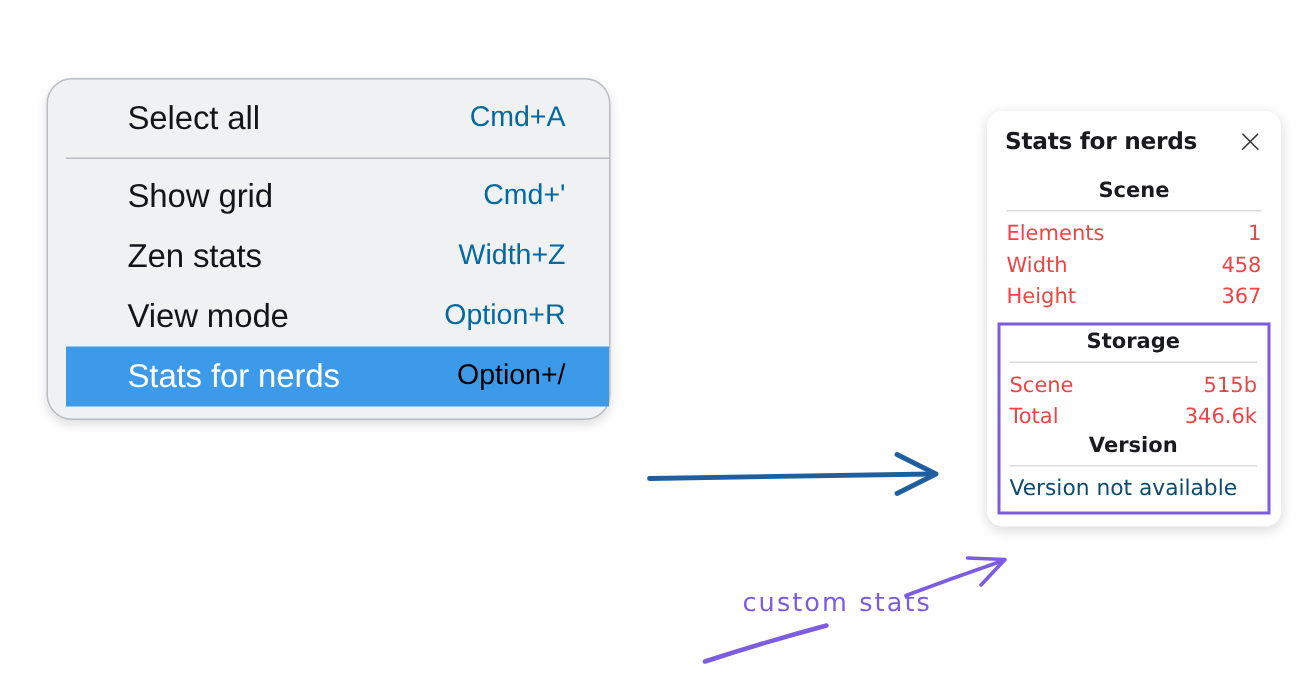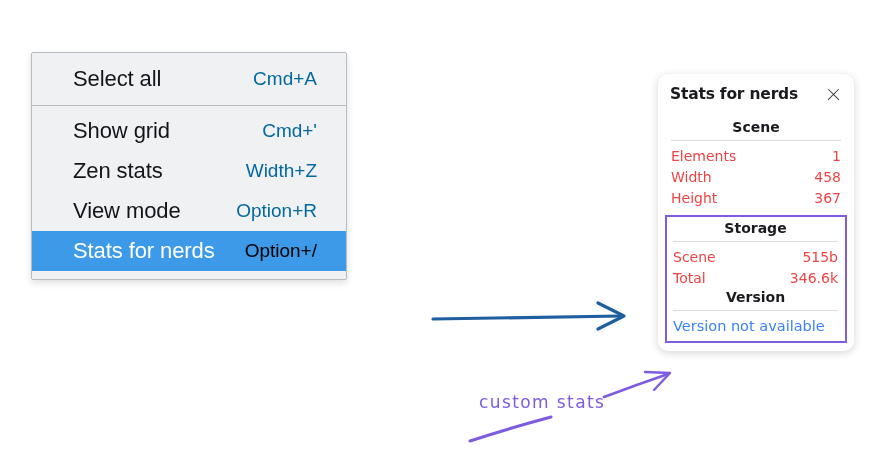--- a/index.html
+++ b/index.html
@@ -13,26 +13,26 @@
     font-family: "Liberation Sans", sans-serif;
     position: relative;
     overflow: hidden;
   }
 
   
   #context-menu {
     position: absolute;
     left: 31px;
     top: 52px;
-    width: 316px;
+    width: 376px;
     background: #f0f1f3;
     border: 1px solid #b9bcc2;
-    border-radius: 2px;
+    border-radius: 17px;
     box-shadow: 0 3px 7px rgba(0,0,0,0.13);
-    padding: 6px 0 8px 0;
+    padding: 6px 0 8px 12px;
     box-sizing: border-box;
   }
   .menu-group { }
   .menu-sep {
     height: 1px;
     background: #b9bcc2;
     margin: 6px 0 5px 0;
   }
   .menu-item {
     display: flex;
@@ -120,41 +120,41 @@
     display: flex;
     justify-content: space-between;
     align-items: baseline;
     font-size: 14px;
     color: #ef4444;
     padding: 2.5px 1px;
   }
   .stat-row .v { font-variant-numeric: tabular-nums; }
   .note-row {
     font-size: 14.5px;
-    color: #3b82f6;
+    color: #0c4a6e;
     padding: 3px 1px;
   }
   
   #custom-stats-box {
     border: 2px solid #7c5ce0;
     margin: 7px -5px -4px -5px;
     padding: 2px 6px 4px 5px;
   }
   #custom-stats-box .section-title:first-child { padding-top: 1px; }
 
   
   .annot-svg {
     position: absolute;
     left: 0; top: 0;
     width: 873px; height: 461px;
     pointer-events: none;
   }
   #custom-stats-label {
     position: absolute;
-    left: 479px;
+    left: 495px;
     top: 392px;
     font-family: "DejaVu Sans", sans-serif;
     font-size: 17px;
     color: #7c5ce0;
     letter-spacing: 1.4px;
     white-space: nowrap;
   }
 </style>
 </head>
 <body>

